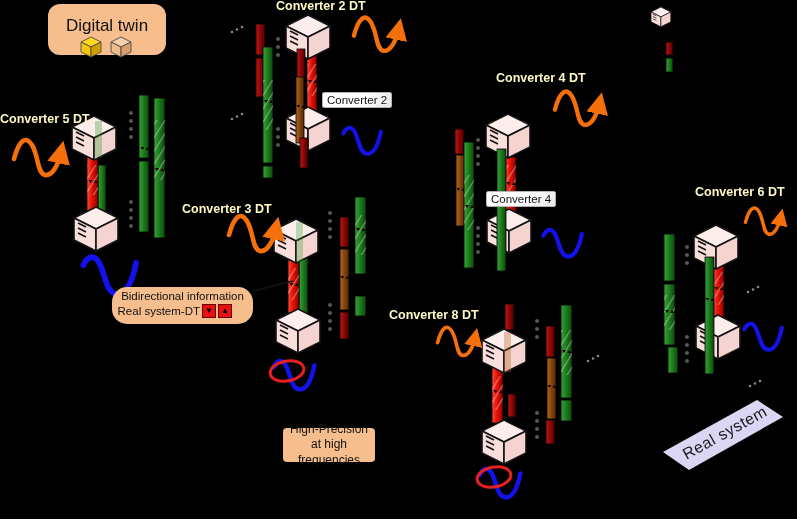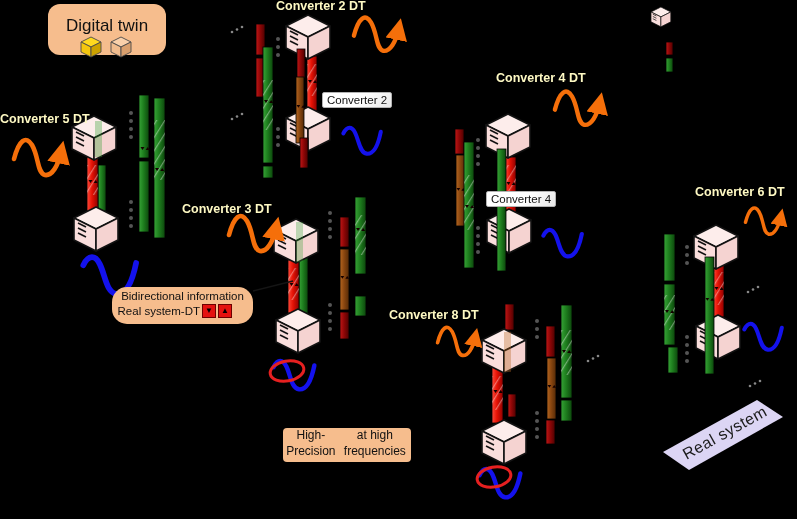--- a/index.html
+++ b/index.html
@@ -11,21 +11,21 @@
        border-radius:2px;font-size:11.5px;color:#111;padding:0 4px;line-height:14px;white-space:nowrap;z-index:6;text-align:center;}
   .legend-dt{position:absolute;left:48px;top:4px;width:118px;height:51px;background:#f6bd8d;
              border-radius:12px;text-align:center;z-index:5;}
   .legend-dt .t{font-size:17px;color:#111;margin-top:12px;}
   .callout{position:absolute;background:#f6bd8d;color:#111;z-index:5;}
   .bidir{left:112px;top:287px;width:141px;height:35px;border-radius:15px;font-size:11.5px;line-height:1.3;padding-top:2px;}
   .bidir .l1{text-align:center;}
   .bidir .l2{display:flex;justify-content:flex-end;align-items:center;gap:2px;padding-right:21px;}
   .sq{width:12px;height:12px;background:#e41210;border:1px solid #6d0000;color:#000;font-size:8px;
       line-height:11px;text-align:center;display:inline-block;}
-  .hp{left:283px;top:428px;width:128px;height:34px;border-radius:4px;display:flex;flex-direction:row;
+  .hp{left:283px;top:428px;width:92px;height:34px;border-radius:4px;display:flex;flex-direction:column;
       justify-content:center;text-align:center;font-size:12px;line-height:1.3;}
   .realsys{position:absolute;left:652px;top:399px;width:146px;height:68px;display:flex;align-items:center;
            justify-content:center;transform:rotate(-29deg);font-size:16px;color:#1a1a1a;z-index:6;letter-spacing:.5px;}
 </style>
 </head>
 <body>
 
 <div class="canvas">
 
 <svg class="scene" width="797" height="519" viewBox="0 0 797 519">

